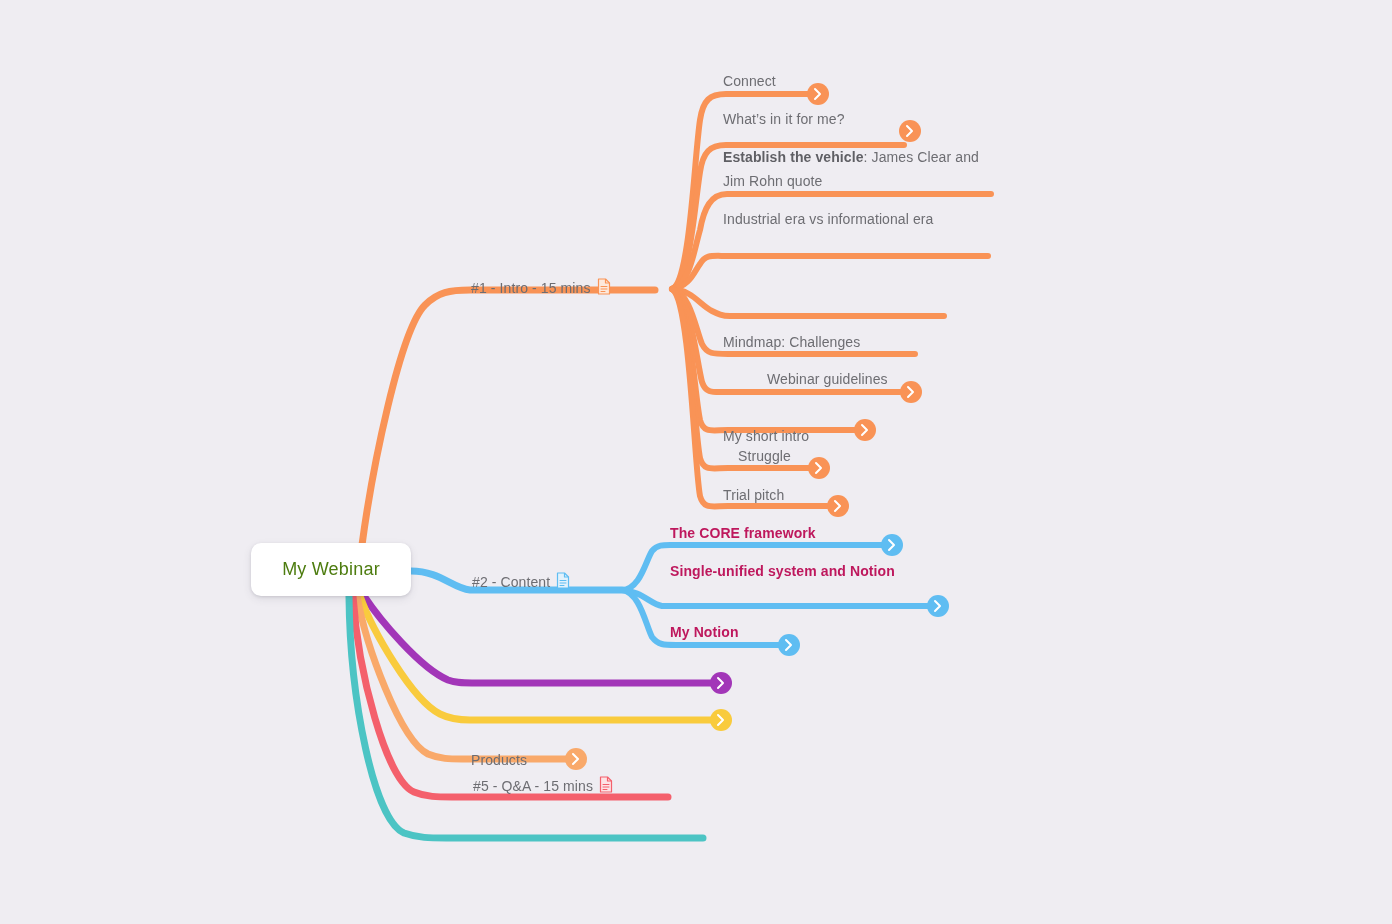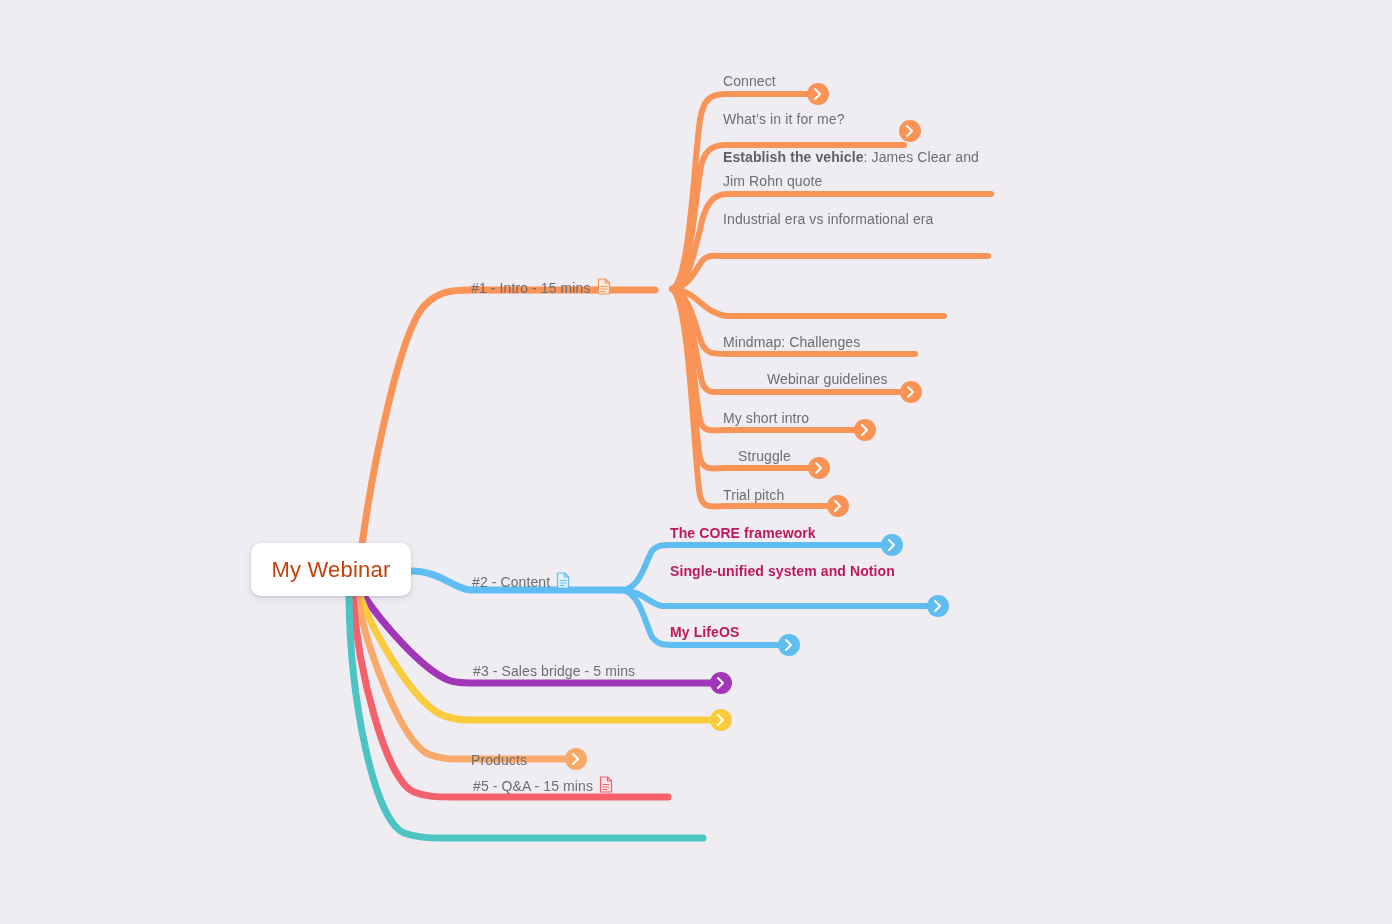--- a/index.html
+++ b/index.html
@@ -44,22 +44,22 @@
     width: 160px;
     height: 53px;
     background: #ffffff;
     border-radius: 10px;
     box-shadow: 0 1px 3px rgba(60,55,80,0.16), 0 3px 9px rgba(60,55,80,0.10);
     display: flex;
     align-items: center;
     justify-content: center;
   }
   #root-node .root-text {
-    color: #c2410c;
-    font-size: 22px;
+    color: #4d7c0f;
+    font-size: 18px;
     letter-spacing: 0.2px;
   }
   .doc-icon {
     display: inline-block;
     vertical-align: -2px;
     margin-left: 6px;
     width: 14px;
     height: 17px;
   }
 </style>
@@ -161,21 +161,20 @@
   </div>
 
   <div class="node-label" style="left:472px; top:570px;">
     <span>#2 - Content</span><svg class="doc-icon" viewBox="0 0 14 17">
         <path d="M1.5 1 h7 l4 4 v11 h-11 z" fill="#e2f2fc" stroke="#5fbdf2" stroke-width="1.2" stroke-linejoin="round"></path>
         <path d="M8.5 1 v4 h4" fill="none" stroke="#5fbdf2" stroke-width="1.2" stroke-linejoin="round"></path>
         <path d="M4 8.5 h6 M4 11 h6 M4 13.5 h4" stroke="#5fbdf2" stroke-width="1" stroke-linecap="round"></path>
       </svg>
   </div>
 
-  <div class="node-label" style="left:473px; top:659px;">#3 - Sales bridge - 5 mins</div>
 
 
   <div class="node-label" style="left:471px; top:748px;">Products</div>
 
   <div class="node-label" style="left:473px; top:774px;">
     <span>#5 - Q&amp;A - 15 mins</span><svg class="doc-icon" viewBox="0 0 14 17">
         <path d="M1.5 1 h7 l4 4 v11 h-11 z" fill="#fde3e5" stroke="#f4606c" stroke-width="1.2" stroke-linejoin="round"></path>
         <path d="M8.5 1 v4 h4" fill="none" stroke="#f4606c" stroke-width="1.2" stroke-linejoin="round"></path>
         <path d="M4 8.5 h6 M4 11 h6 M4 13.5 h4" stroke="#f4606c" stroke-width="1" stroke-linecap="round"></path>
       </svg>
@@ -188,25 +187,25 @@
 
   <div class="node-label wrap" style="left:723px; top:207px;">Industrial era vs informational era</div>
 
   <div class="node-label wrap" style="left:723px; top:145px;"><span class="b">Establish the vehicle</span><span>: James Clear and Jim Rohn quote</span></div>
 
 
   <div class="node-label" style="left:723px; top:330px;">Mindmap: Challenges</div>
 
   <div class="node-label" style="left:723px; top:367px;margin-left:44px;">Webinar guidelines</div>
 
-  <div class="node-label" style="left:723px; top:406px;">My short intro</div>
+  <div class="node-label" style="left:723px; top:424px;">My short intro</div>
 
   <div class="node-label" style="left:738px; top:444px;">Struggle</div>
 
   <div class="node-label" style="left:723px; top:483px;">Trial pitch</div>
 
   <div class="node-label bold" style="left:670px; top:521px;">The CORE framework</div>
 
   <div class="node-label bold wrap" style="left:670px; top:559px; width:250px;">Single-unified system and Notion</div>
 
-  <div class="node-label bold" style="left:670px; top:620px;">My LifeOS</div>
+  <div class="node-label bold" style="left:670px; top:620px;">My Notion</div>
 
 </div>
 
 </body></html>

